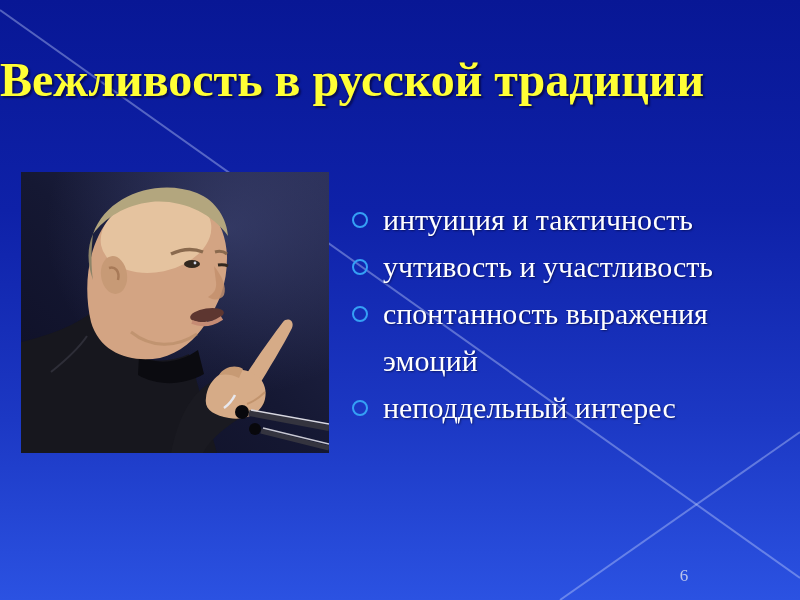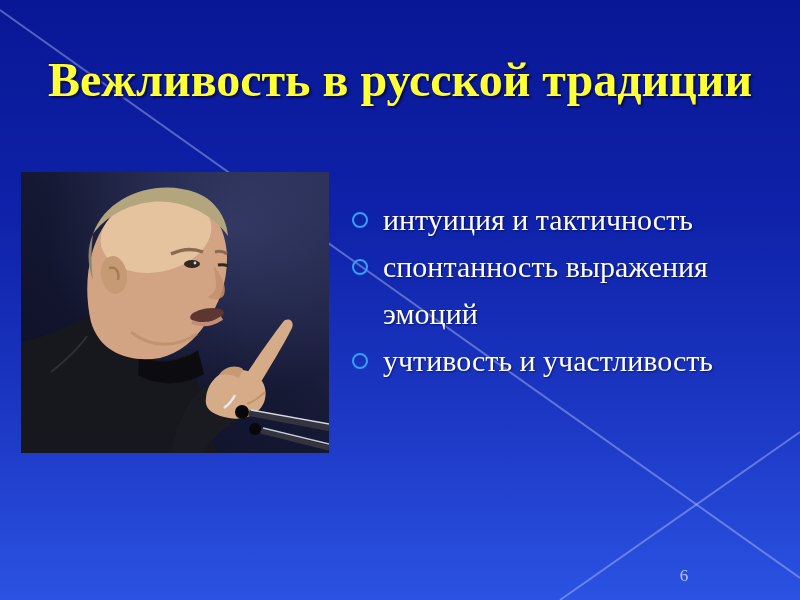--- a/index.html
+++ b/index.html
@@ -11,21 +11,21 @@
     position:relative; width:800px; height:600px;
     background:linear-gradient(180deg, #081795 0%, #0e21a8 35%, #1c38c4 70%, #2b52e2 100%);
     overflow:hidden;
   }
   .deco-lines {
     position:absolute; left:0; top:0; width:800px; height:600px;
     pointer-events:none;
   }
   .slide-title {
     position:absolute; left:0; top:52px; width:800px;
-    text-align:center; white-space:nowrap;
+    white-space:nowrap;
     font-size:48px; font-weight:bold; letter-spacing:0px;
     color:#ffff35;
     text-shadow:2px 2px 2px rgba(5,5,60,0.75), -1px -1px 1px rgba(5,5,60,0.35);
   }
   .photo-box {
     position:absolute; left:21px; top:172px; width:308px; height:281px;
     background:#14162e;
   }
   .photo-box svg { display:block; }
   .bullet-list {
@@ -119,23 +119,27 @@
     </svg>
   </div>
 
   <ul class="bullet-list">
     <li>
       <span class="bullet-ring"></span>
       <span>интуиция и тактичность</span>
     </li>
     <li>
       <span class="bullet-ring"></span>
+      <span>учтивость и участливость</span>
+    </li>
+    <li>
+      <span class="bullet-ring"></span>
       <span>спонтанность выражения эмоций</span>
     </li>
     <li>
       <span class="bullet-ring"></span>
-      <span>учтивость и участливость</span>
+      <span>неподдельный интерес</span>
     </li>
   </ul>
 
   <div class="page-number">6</div>
 
 </div>
 
 </body></html>

